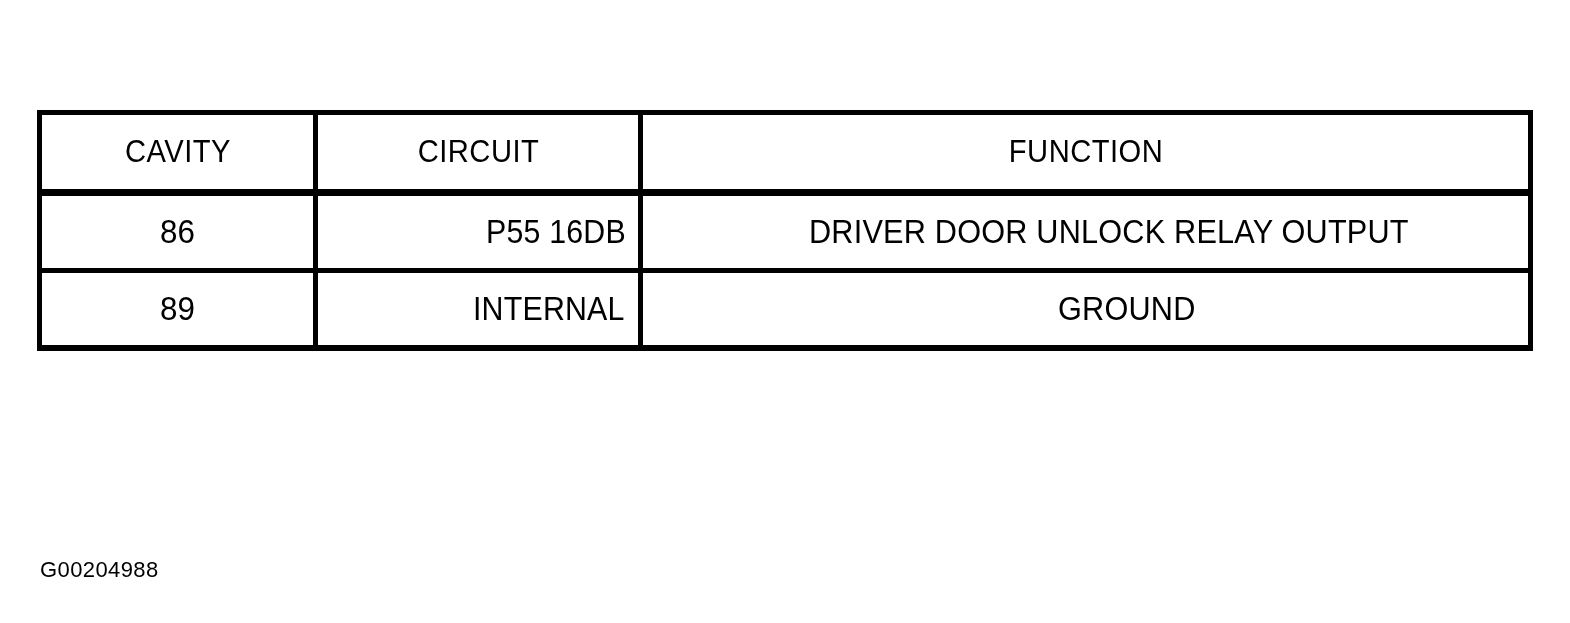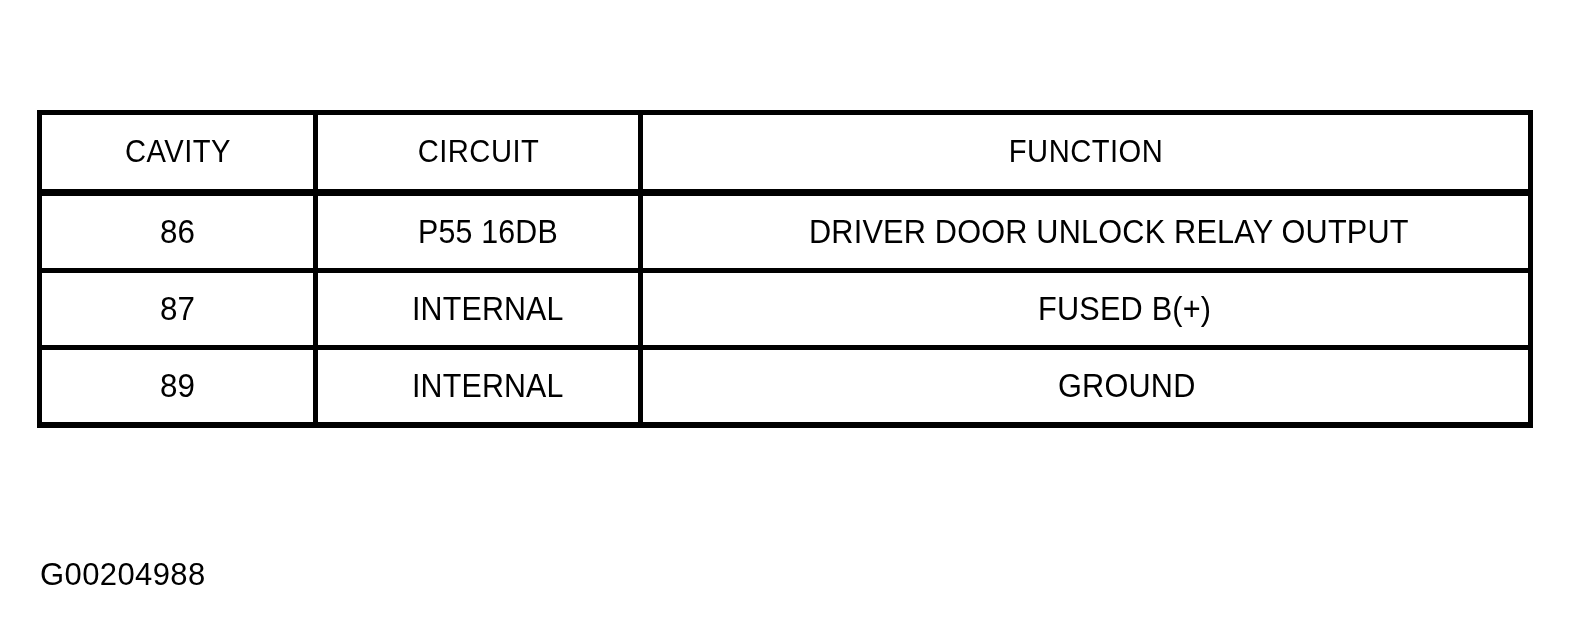--- a/index.html
+++ b/index.html
@@ -72,21 +72,21 @@
 
   #pinout-table tbody td.cell-cavity {
     text-align: center;
   }
   #pinout-table tbody td.cell-cavity .txt {
     display: inline-block;
     transform: scaleX(0.95);
   }
 
   #pinout-table tbody td.cell-circuit {
-    text-align: center;
+    text-align: right;
     padding-left: 32px;
   }
   #pinout-table tbody td.cell-circuit .txt {
     display: inline-block;
     transform: scaleX(0.92);
     transform-origin: left center;
   }
 
   #pinout-table tbody td.cell-function {
     text-align: center;
@@ -101,21 +101,21 @@
   
   #pinout-table tbody tr:last-child td {
     border-bottom-width: 6px;
   }
 
   
   #figure-id {
     position: absolute;
     left: 40px;
     top: 525px;
-    font-size: 31px;
+    font-size: 22px;
     letter-spacing: 0.4px;
     white-space: nowrap;
   }
 </style>
 </head>
 <body>
 
 <div id="sheet">
 
   <table id="pinout-table">
@@ -131,25 +131,20 @@
         <th>FUNCTION</th>
       </tr>
     </thead>
     <tbody>
       <tr>
         <td class="cell-cavity"><span class="txt">86</span></td>
         <td class="cell-circuit"><span class="txt">P55 16DB</span></td>
         <td class="cell-function"><span class="txt">DRIVER DOOR UNLOCK RELAY OUTPUT</span></td>
       </tr>
       <tr>
-        <td class="cell-cavity"><span class="txt">87</span></td>
-        <td class="cell-circuit"><span class="txt">INTERNAL</span></td>
-        <td class="cell-function"><span class="txt">FUSED B(+)</span></td>
-      </tr>
-      <tr>
         <td class="cell-cavity"><span class="txt">89</span></td>
         <td class="cell-circuit"><span class="txt">INTERNAL</span></td>
         <td class="cell-function"><span class="txt">GROUND</span></td>
       </tr>
     </tbody>
   </table>
 
   <div id="figure-id">G00204988</div>
 
 </div>

